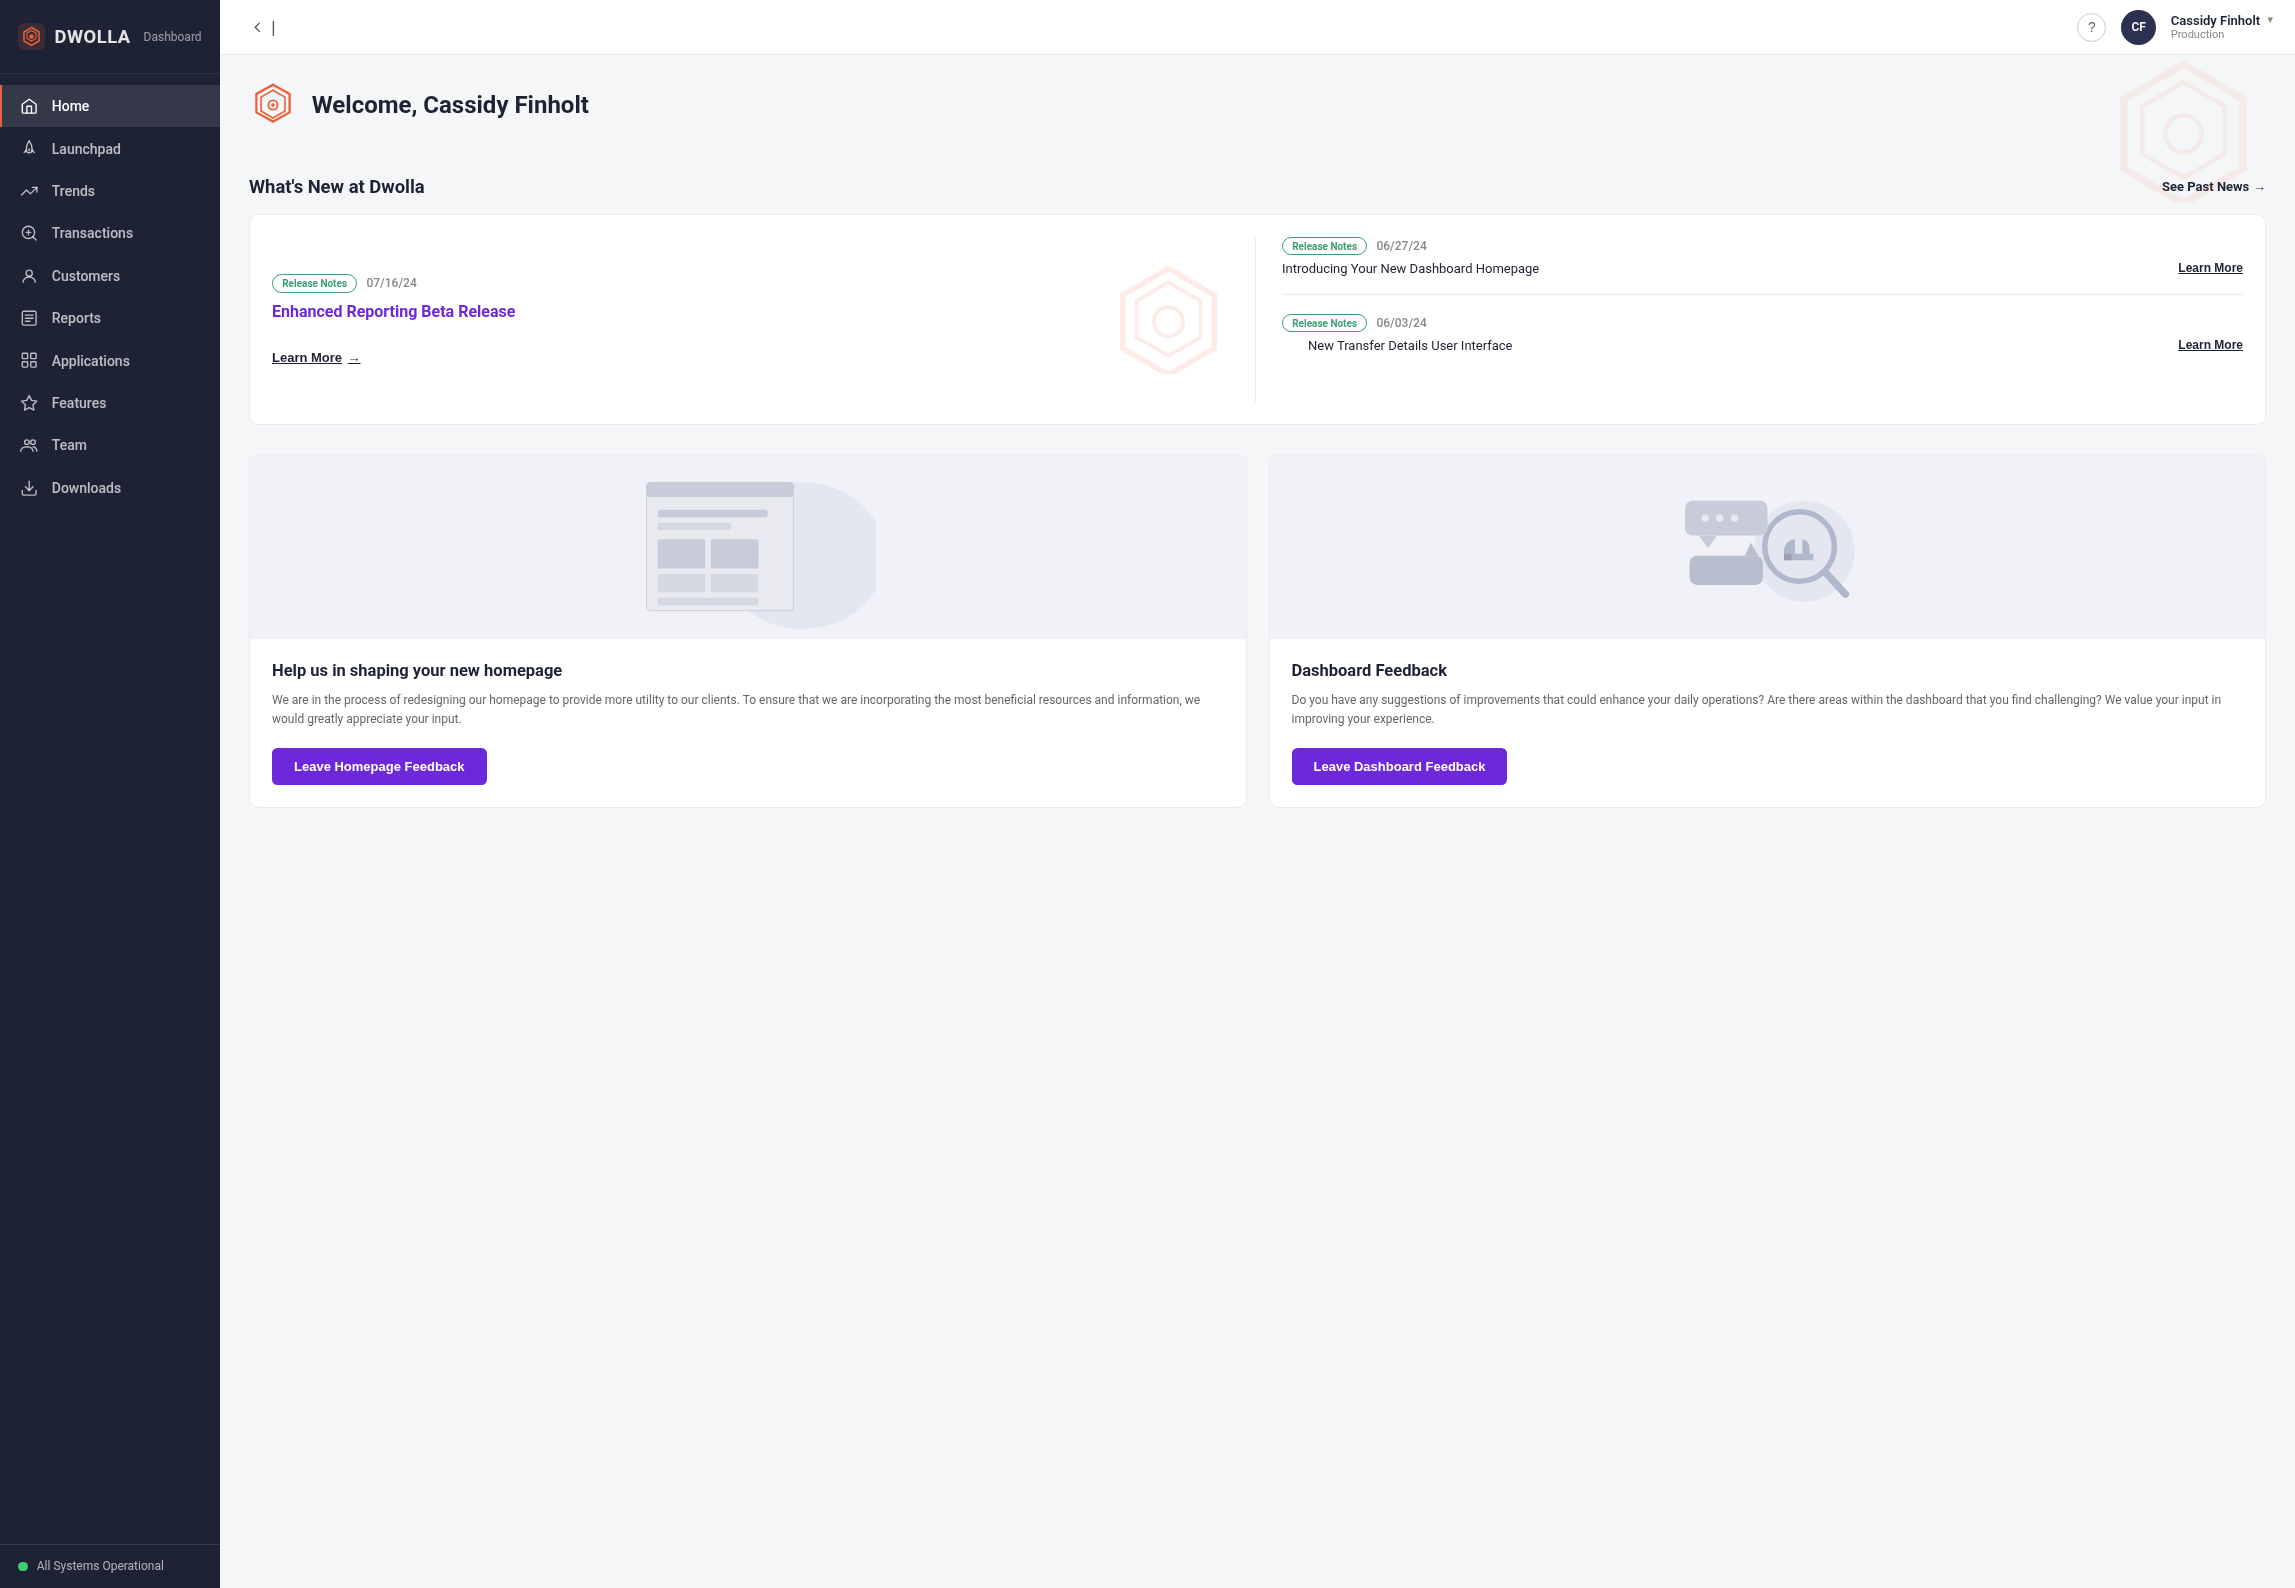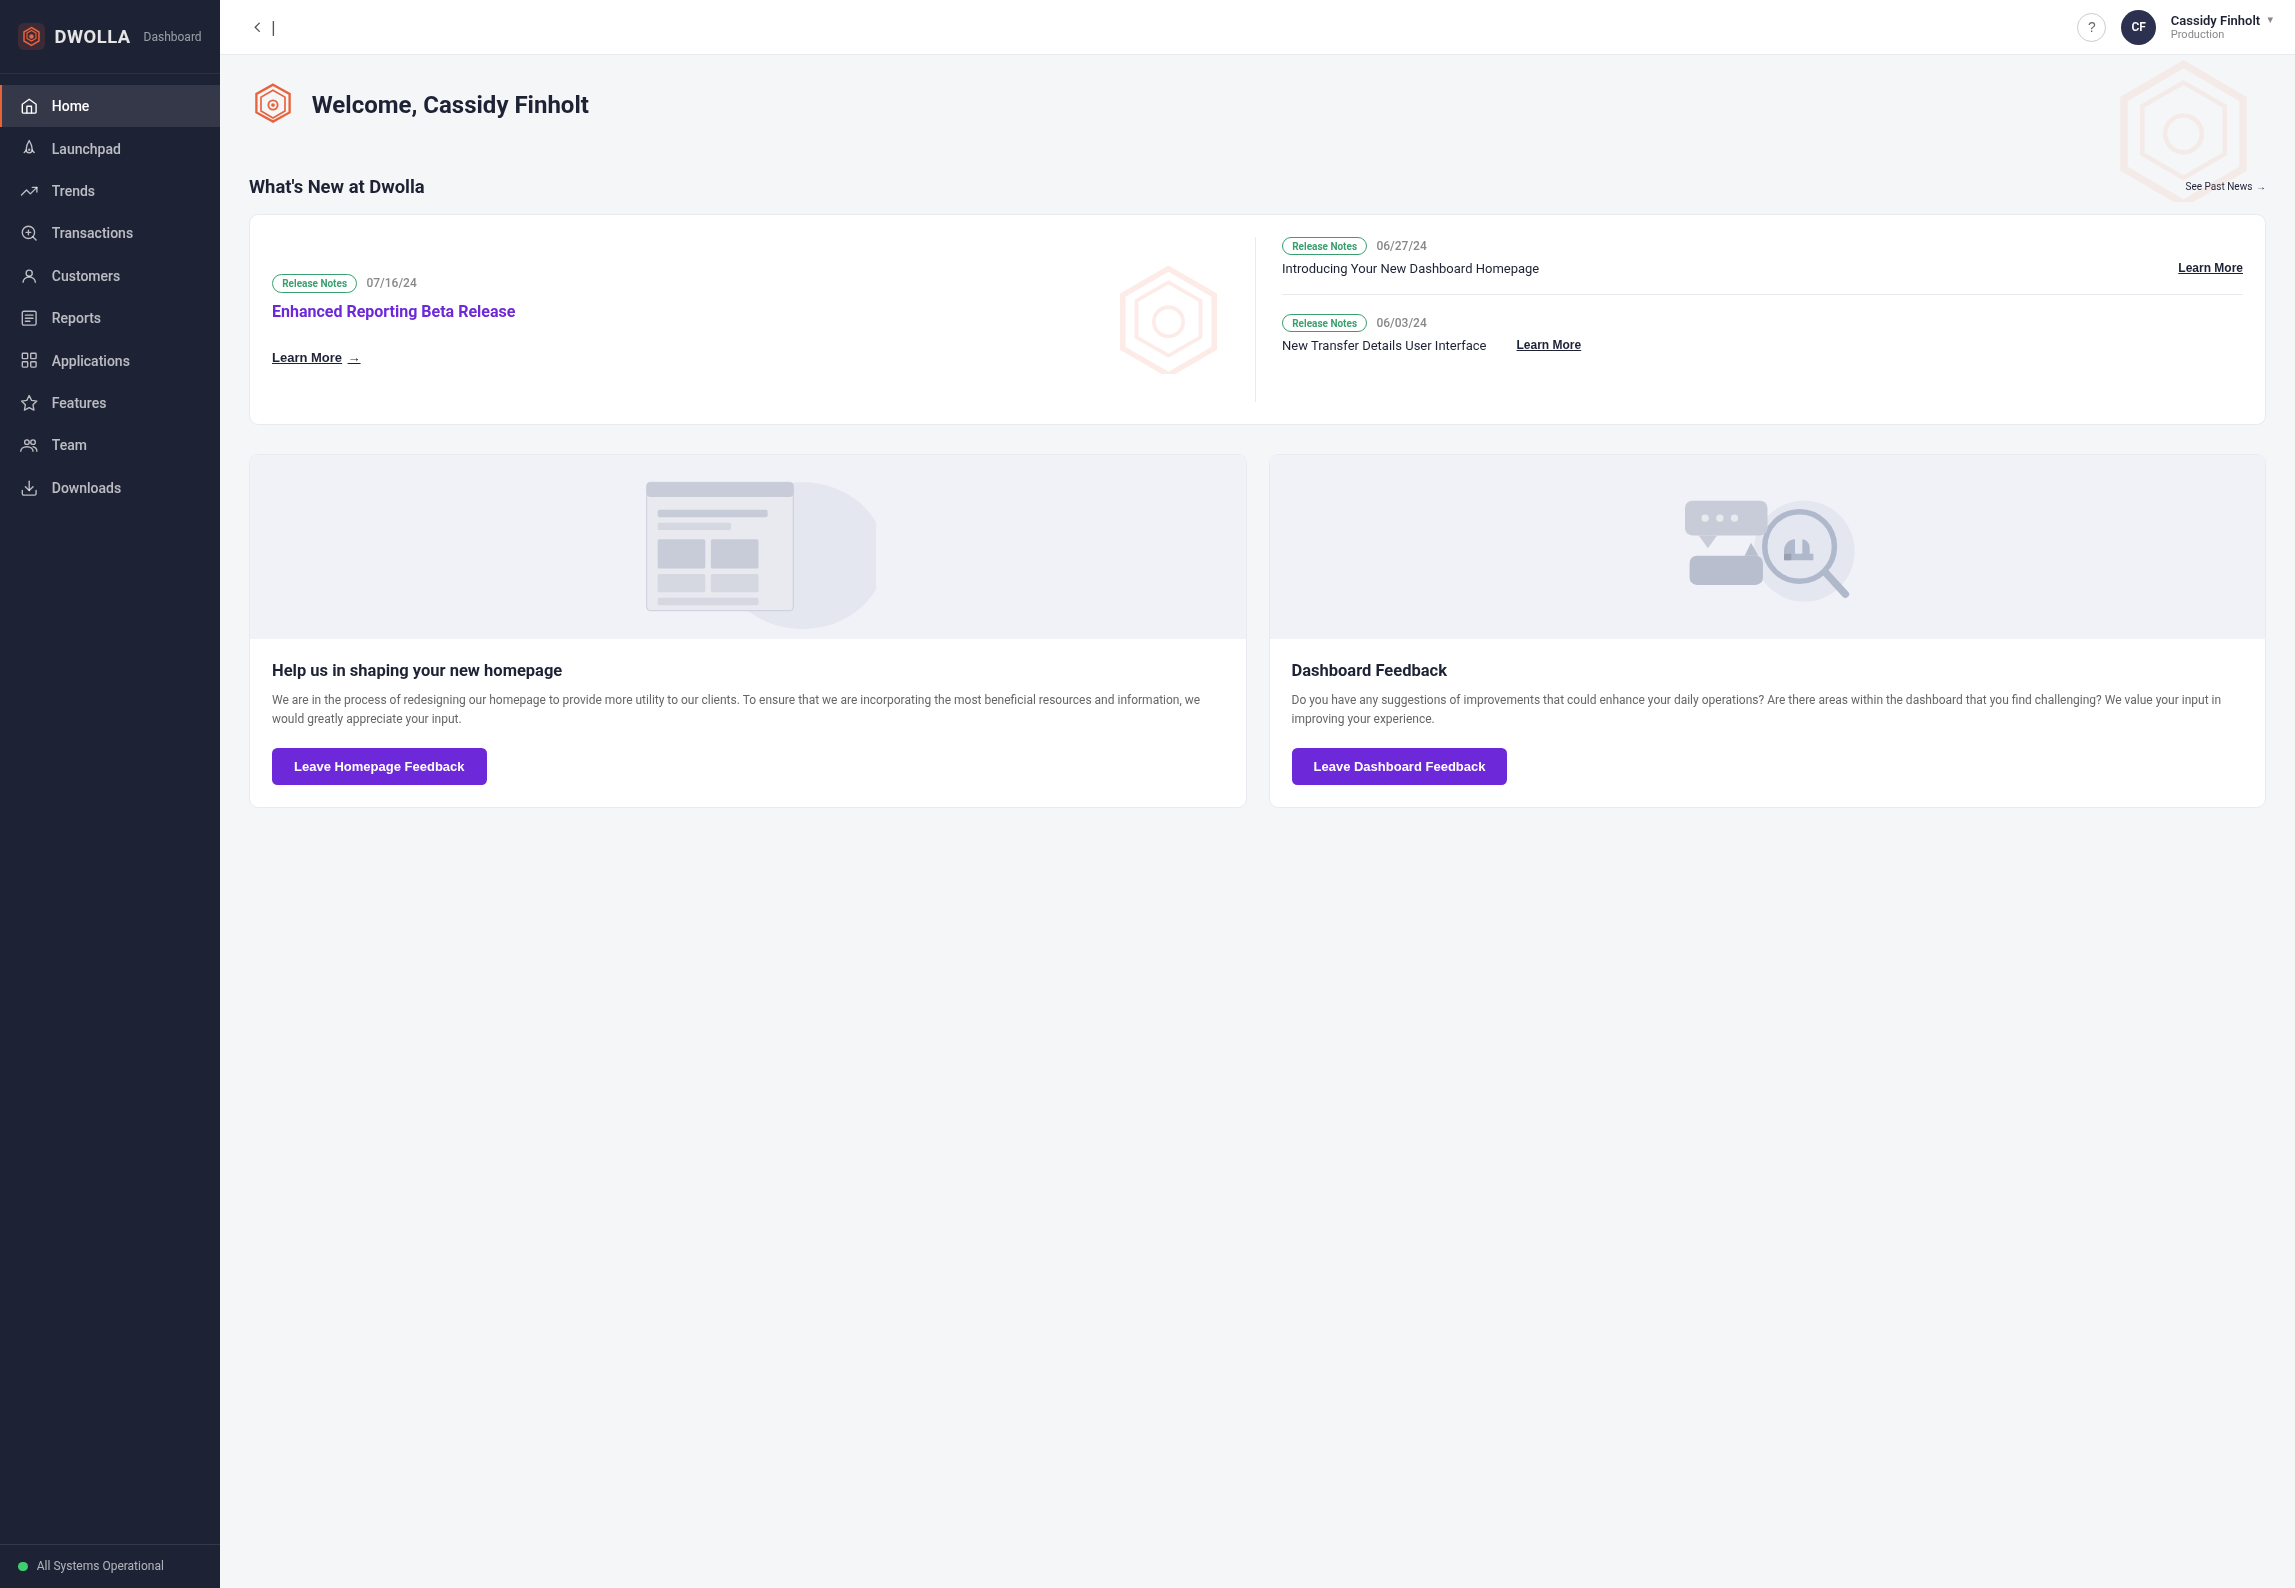--- a/index.html
+++ b/index.html
@@ -186,23 +186,23 @@
       align-items: center;
       justify-content: space-between;
       margin-bottom: 16.5px;
     }
     .section-title {
       font-size: 18.4px;
       font-weight: 700;
       color: #1e2235;
     }
     .see-past-link {
-      font-size: 10px;
+      font-size: 13px;
       color: #1e2235;
-      font-weight: 400;
+      font-weight: 700;
       text-decoration: none;
       display: flex;
       align-items: center;
       gap: 3.7px;
       cursor: pointer;
       justify-content: space-between;
     }
 
     
     .news-card {
@@ -566,21 +566,21 @@
             </button>
           </div>
         </div>
         <hr class="divider">
 
         <div class="news-item">
           <div class="news-meta">
             <span class="badge">Release Notes</span>
             <span class="news-date">06/03/24</span>
           </div>
-          <div style="display:flex; align-items:center; gap:30px;">
+          <div style="display:flex; justify-content:space-between; align-items:center; gap:24px;margin-left:26px;">
             <span class="news-item-title">New Transfer Details User Interface</span>
             <button class="news-item-link">
               <span>Learn More</span>
             </button>
           </div>
         </div>
       </div>
     </div>
 
 

